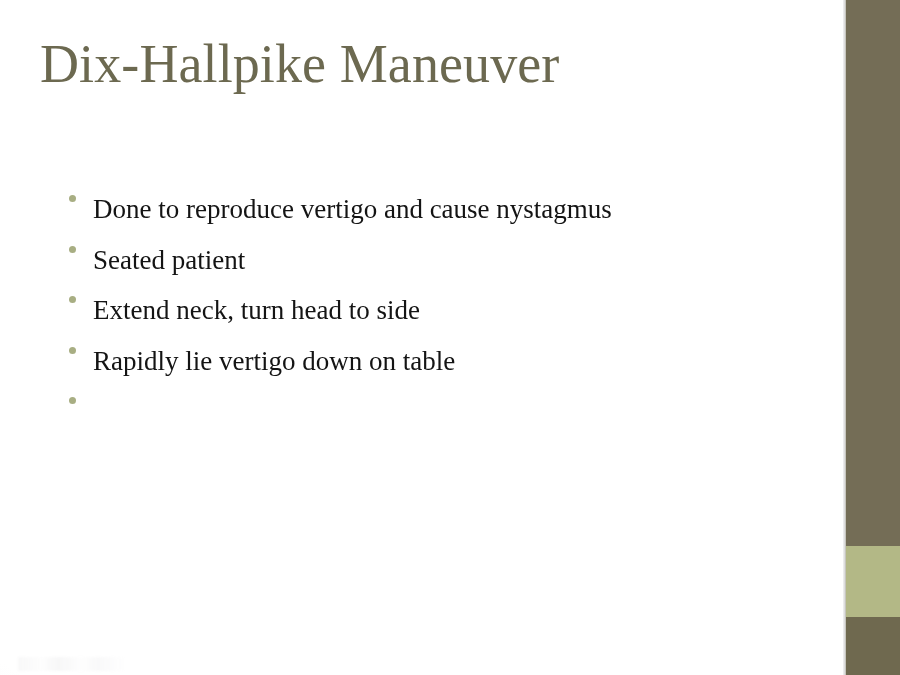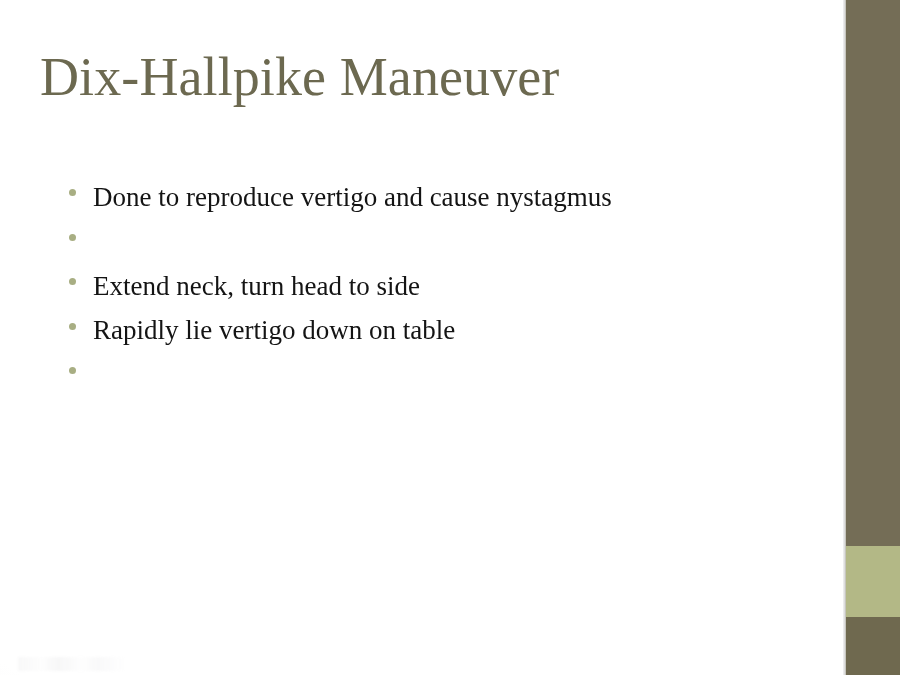--- a/index.html
+++ b/index.html
@@ -55,43 +55,44 @@
     width: 54px;
   }
   #sidebar-seg-top    { top: 0px;   height: 546px; background: #746D56; }
   #sidebar-seg-accent { top: 546px; height: 71px;  background: #B3B886; }
   #sidebar-seg-bottom { top: 617px; height: 58px;  background: #6F694F; }
 
   
   #slide-title {
     position: absolute;
     left: 40px;
-    top: 49px;
+    top: 36px;
     font-size: 54px;
     line-height: 1.06;
     font-weight: 400;
     color: #6C6950;
     letter-spacing: 0.1px;
     white-space: nowrap;
   }
 
   
   #bullet-list {
     position: absolute;
     left: 66px;
     top: 175px;
     width: 760px;
     list-style: none;
   }
   .bullet-item {
     position: relative;
     height: 44.5px;
     display: flex;
-    align-items: center;
+    align-items: flex-end;
     padding-left: 27px;
+    margin-top: 6px;
   }
   .bullet-marker {
     position: absolute;
     left: 3px;
     top: 14px;
     width: 7px;
     height: 7px;
     border-radius: 50%;
     background: #A8AE83;
   }
@@ -133,20 +134,21 @@
 
   <ul id="bullet-list">
 
     <li class="bullet-item">
       <span class="bullet-marker"></span>
       <span class="bullet-text">Done to reproduce vertigo and cause nystagmus</span>
     </li>
 
     <li class="bullet-item">
       <span class="bullet-marker"></span>
+      <span class="bullet-text">Seated patient</span>
     </li>
 
     <li class="bullet-item">
       <span class="bullet-marker"></span>
       <span class="bullet-text">Extend neck, turn head to side</span>
     </li>
 
     <li class="bullet-item">
       <span class="bullet-marker"></span>
       <span class="bullet-text">Rapidly lie vertigo down on table</span>

